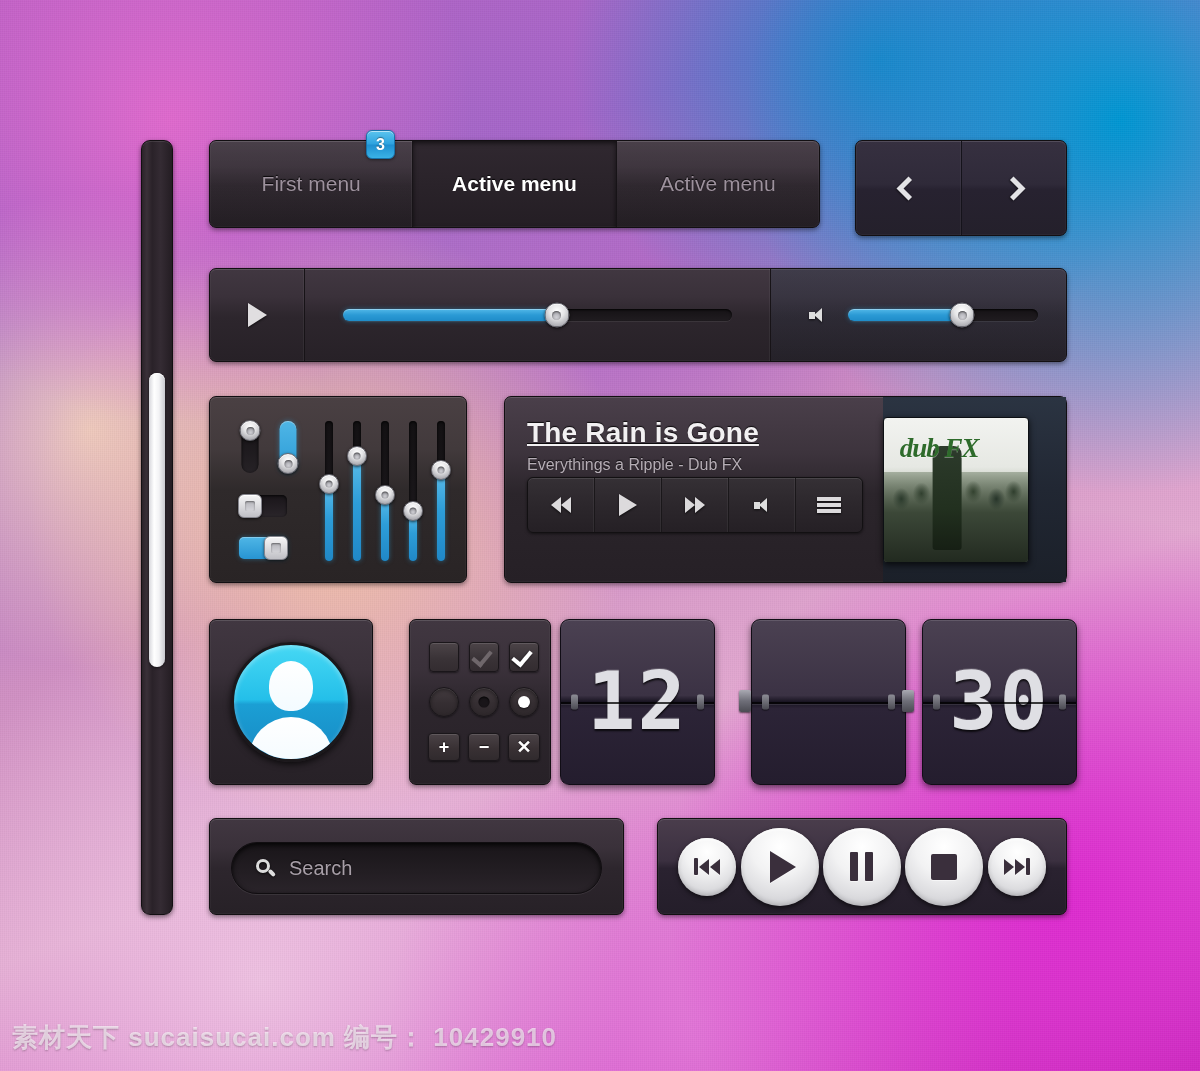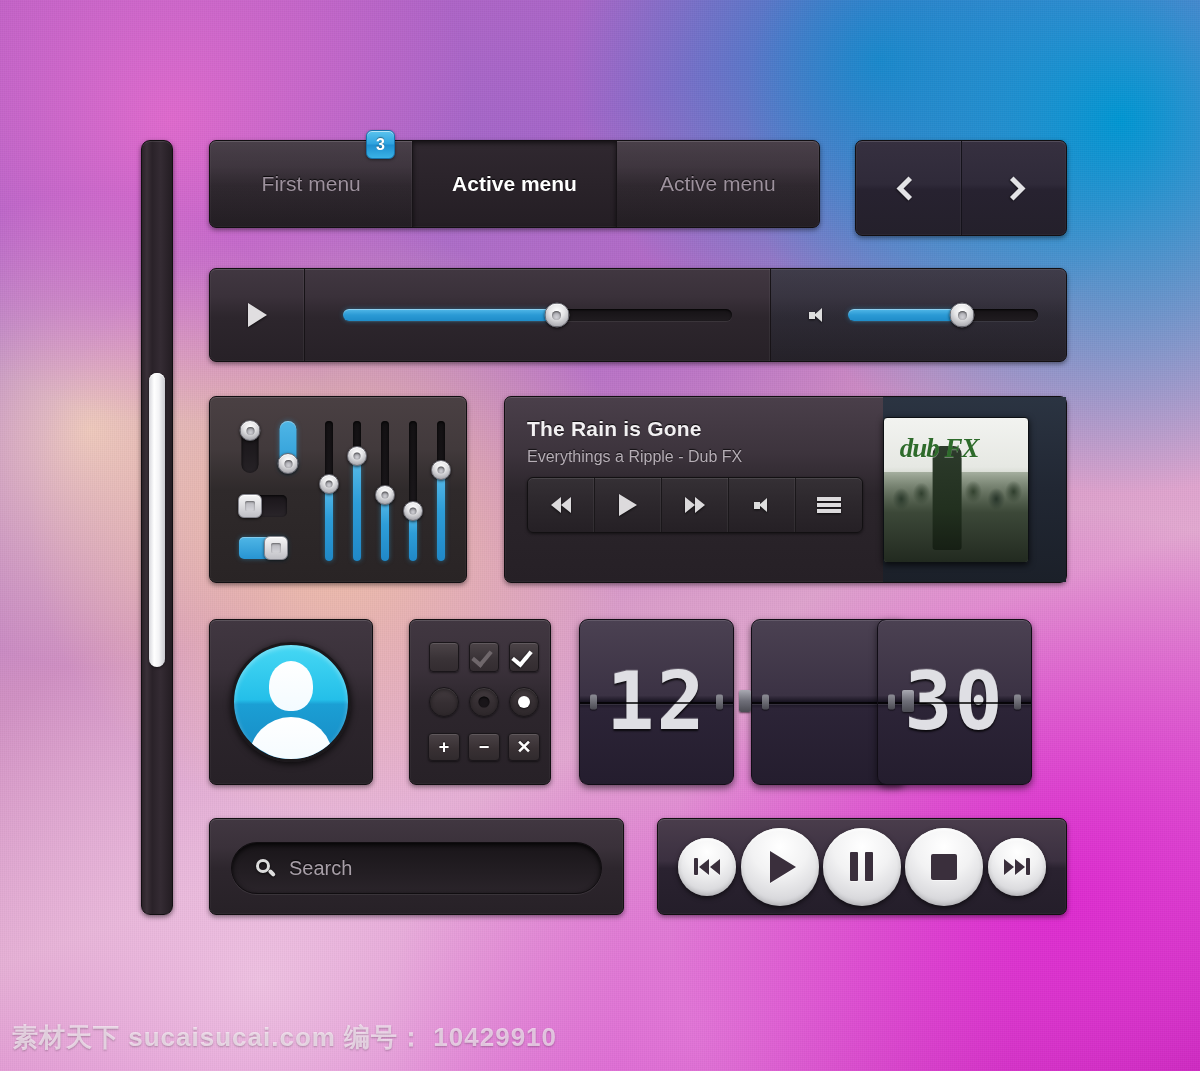--- a/index.html
+++ b/index.html
@@ -196,22 +196,22 @@
     width: 7px; height: 7px; border-radius: 50%; transform: translate(-50%,-50%);
     background: radial-gradient(circle at 50% 70%, #ccccd1 0%, #97979e 100%);
     box-shadow: inset 0 1px 2px rgba(0,0,0,.55); }
 
   
   #now-playing { left: 504px; top: 396px; width: 563px; height: 187px; overflow: visible;
     background: linear-gradient(180deg, #4a3f4a 0%, #3d343d 30%, #2b252b 52%, #262026 100%); }
   #np-info { position: absolute; left: 0; top: 0; width: 380px; height: 100%;
     padding: 20px 24px 0 22px;
     border-right: 1px solid #171317; box-shadow: inset -1px 0 0 rgba(255,255,255,.05); }
-  #np-title { font-size: 21px; font-weight: bold; color: #f2f0f2;
-    text-shadow: 0 -1px 1px rgba(0,0,0,.8); letter-spacing: .2px; }
+  #np-title { font-size: 28px; font-weight: bold; color: #f2f0f2;
+    text-shadow: 0 -1px 1px rgba(0,0,0,.8); letter-spacing: .2px; text-decoration: underline; }
   #np-artist { font-size: 16px; color: #b5adb5; margin-top: 7px;
     text-shadow: 0 -1px 1px rgba(0,0,0,.75); }
   #np-controls { position: absolute; left: 22px; top: 80px; width: 336px; height: 56px;
     display: flex; border-radius: 6px; overflow: hidden;
     background: linear-gradient(180deg, #353035 0%, #2c272c 50%, #252025 100%);
     border: 1px solid #121012;
     box-shadow: inset 0 1px 0 rgba(255,255,255,.10), 0 1px 3px rgba(0,0,0,.5); }
   .np-btn { flex: 1 1 0; display: flex; align-items: center; justify-content: center;
     border-right: 1px solid #1a171a; box-shadow: inset -1px 0 0 rgba(255,255,255,.055); }
   .np-btn:last-child { border-right: none; box-shadow: none; }
@@ -536,32 +536,32 @@
     <div class="radio">
       <span class="dot bright"></span>
     </div>
 
     <div class="sqbtn">+</div>
     <div class="sqbtn">−</div>
     <div class="sqbtn">✕</div>
   </div>
 </div>
 
-<div class="clock-cell" style="left:579px;">
+<div class="clock-cell" style="left:560px;">
   <span class="digits">12</span>
   <span class="split"></span>
   <span class="peg pl"></span>
   <span class="peg pr"></span>
 </div>
 <div class="clock-cell" style="left:751px;">
   <span class="split"></span>
   <span class="peg pl"></span>
   <span class="peg pr"></span>
 </div>
-<div class="clock-cell" style="left:877px;">
+<div class="clock-cell" style="left:922px;">
   <span class="digits">30</span>
   <span class="split"></span>
   <span class="peg pl"></span>
   <span class="peg pr"></span>
 </div>
 <div class="clock-hinge" style="left:739px;"></div>
 <div class="clock-hinge" style="left:902px;"></div>
 
 <div id="search-panel" class="panel">
   <div id="search-field">

